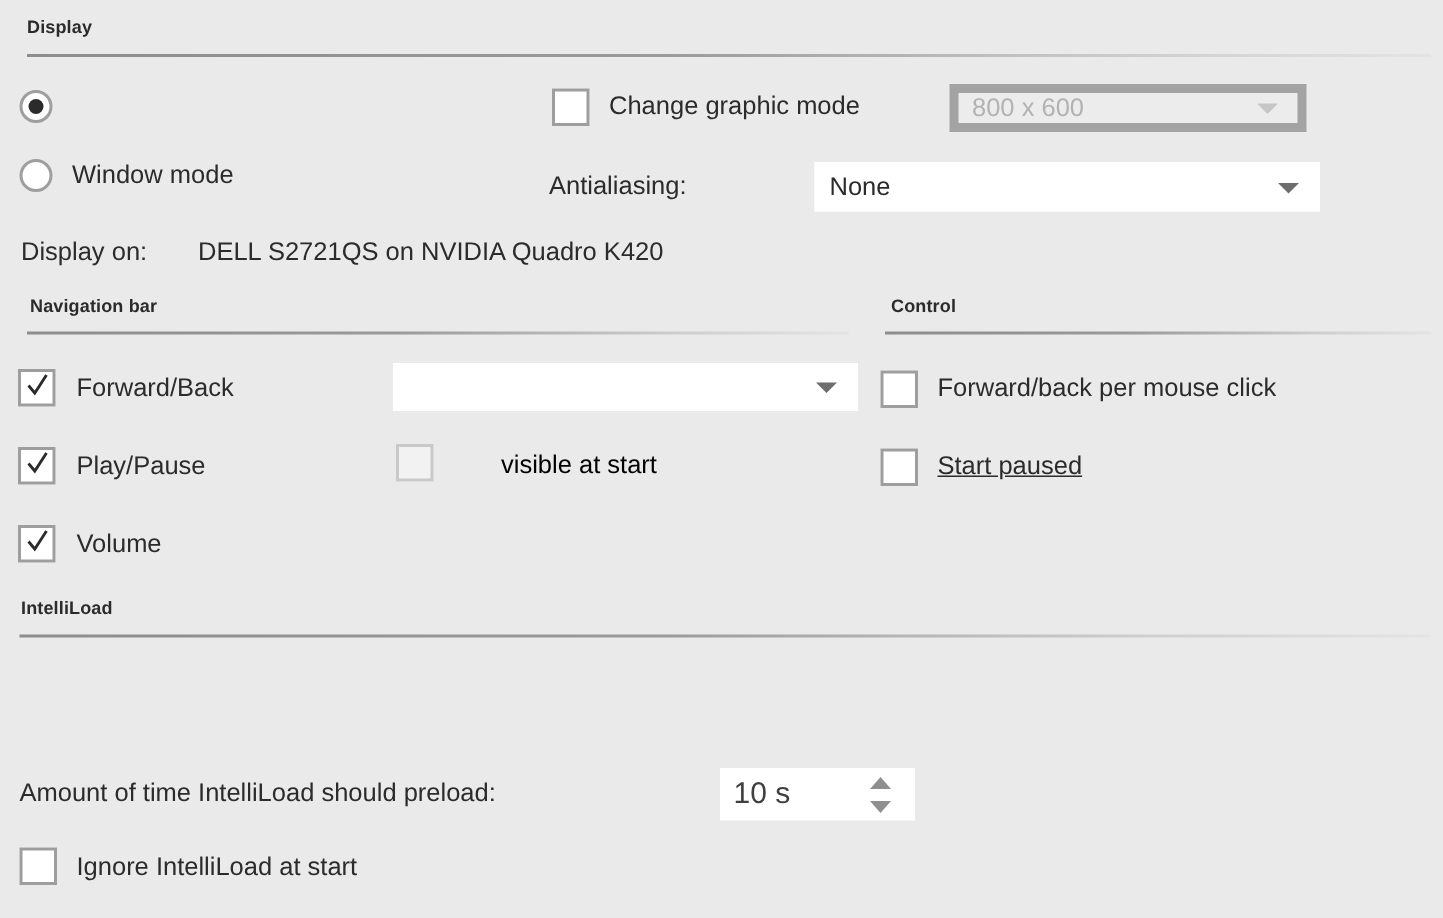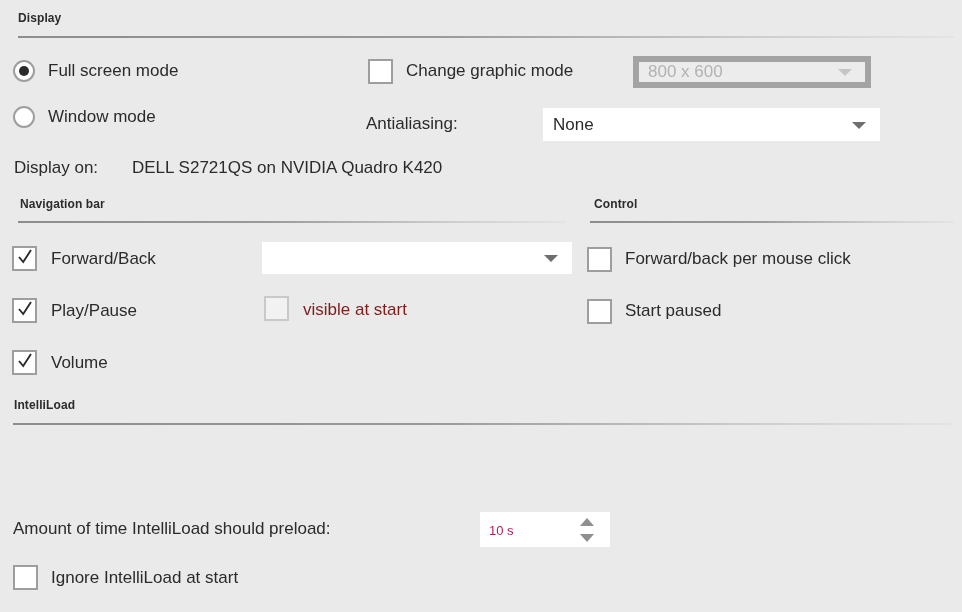--- a/index.html
+++ b/index.html
@@ -34,21 +34,21 @@
     background: linear-gradient(to right, #8d8d8d 0%, #9a9a9a 45%, #cfcfcf 80%, #e4e4e4 100%);
   }
 
   
   .lbl {
     position: absolute;
     font-size: 17px;
     color: #2b2b2b;
     white-space: nowrap;
   }
-  .lbl.dim { color: #7f1d1d; }
+  .lbl.dim { color: #000000; margin-left: 31px; }
 
   .para {
     position: absolute;
     font-size: 17px;
     line-height: 28px;
     color: #2b2b2b;
   }
 
   
   .radio {
@@ -120,22 +120,22 @@
   
   .spin {
     position: absolute;
     background: #ffffff;
     box-sizing: border-box;
   }
   .spin .stext {
     position: absolute;
     left: 9px; top: 50%;
     transform: translateY(-50%);
-    font-size: 13px;
-    color: #be185d;
+    font-size: 20px;
+    color: #404040;
     white-space: nowrap;
   }
   .spin .sbtns {
     position: absolute;
     right: 16px; top: 50%;
     margin-top: -13px;
     width: 14px; height: 26px;
   }
   .spin .sup, .spin .sdn {
     position: absolute;
@@ -149,21 +149,20 @@
 </style>
 </head>
 <body>
 
 <div class="panel">
 
   <div class="sec-title" style="left:18px; top:11px;">Display</div>
   <div class="sec-rule" style="left:18px; top:36px; width:936px;"></div>
 
   <div class="radio checked" style="left:13px; top:60px;"></div>
-  <div class="lbl" style="left:48px; top:61px;">Full screen mode</div>
 
   <div class="radio" style="left:13px; top:106px;"></div>
   <div class="lbl" style="left:48px; top:107px;">Window mode</div>
 
   <div class="cbox" style="left:368px; top:59px;"></div>
   <div class="lbl" style="left:406px; top:61px;">Change graphic mode</div>
 
   <div class="combo disabled" style="left:633px; top:56px; width:238px; height:32px;">
     <span class="ctext">800 x 600</span>
     <span class="carrow"></span>
@@ -209,21 +208,21 @@
   </div>
   <div class="lbl" style="left:51px; top:353px;">Volume</div>
 
   <div class="sec-title" style="left:594px; top:197px;">Control</div>
   <div class="sec-rule" style="left:590px; top:221px; width:364px;"></div>
 
   <div class="cbox" style="left:587px; top:247px;"></div>
   <div class="lbl" style="left:625px; top:249px;">Forward/back per mouse click</div>
 
   <div class="cbox" style="left:587px; top:299px;"></div>
-  <div class="lbl" style="left:625px; top:301px;">Start paused</div>
+  <div class="lbl" style="left:625px; top:301px;text-decoration:underline;">Start paused</div>
 
   <div class="sec-title" style="left:14px; top:398px;">IntelliLoad</div>
   <div class="sec-rule" style="left:13px; top:423px; width:941px;"></div>
 
 
   <div class="lbl" style="left:13px; top:519px;">Amount of time IntelliLoad should preload:</div>
 
   <div class="spin" style="left:480px; top:512px; width:130px; height:35px;">
     <span class="stext">10 s</span>
     <span class="sbtns">

